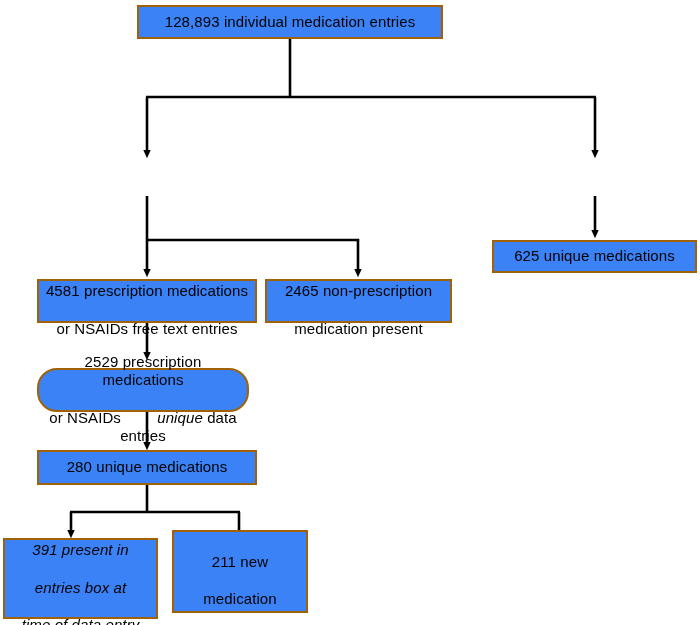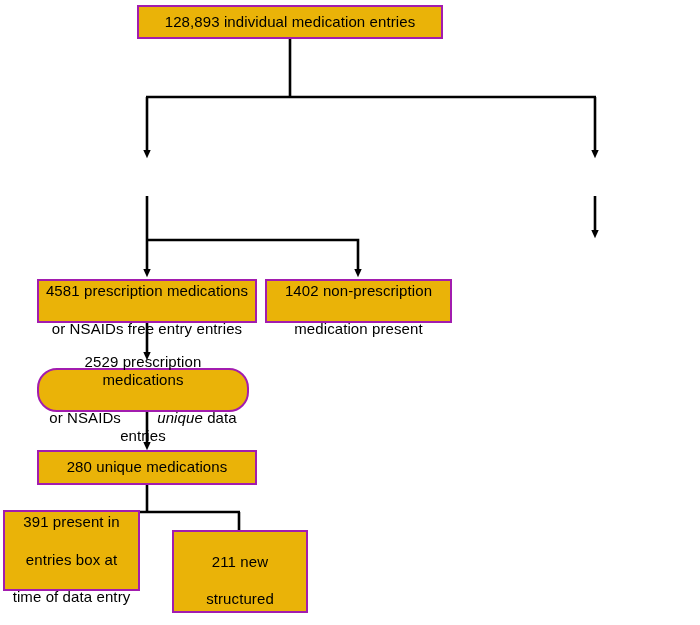--- a/index.html
+++ b/index.html
@@ -19,22 +19,22 @@
   .flow-svg {
     position: absolute;
     left: 0;
     top: 0;
     width: 700px;
     height: 625px;
   }
   .node {
     position: absolute;
     box-sizing: border-box;
-    border: 2px solid #a21caf;
-    background: #eab308;
+    border: 2px solid #a16207;
+    background: #3b82f6;
     color: #000000;
     display: flex;
     align-items: center;
     justify-content: center;
     text-align: center;
     line-height: 1.24;
     font-size: 15px;
     letter-spacing: 0.1px;
     padding: 2px 6px;
     z-index: 2;
@@ -104,54 +104,57 @@
       <path d="M239,512 L239,531" stroke="#000000" stroke-width="2.6" fill="none" marker-end="url(#arrowhead)"></path>
     </g>
   </svg>
 
   <div class="node" style="left:137px; top:5px; width:306px; height:34px;">
     <span class="label">128,893 individual medication entries</span>
   </div>
 
 
 
+  <div class="node" style="left:492px; top:240px; width:205px; height:33px;">
+    <span class="label">625 unique medications</span>
+  </div>
 
   <div class="node" style="left:37px; top:279px; width:220px; height:44px;">
     <span class="label">
       <span>4581 prescription  medications</span><br>
-      <span>or NSAIDs free entry entries</span>
+      <span>or NSAIDs free text entries</span>
     </span>
   </div>
 
   <div class="node" style="left:265px; top:279px; width:187px; height:44px;">
     <span class="label">
-      <span>1402 non-prescription</span><br>
+      <span>2465 non-prescription</span><br>
       <span>medication present</span>
     </span>
   </div>
 
   <div class="node" style="left:37px; top:368px; width:212px; height:44px;border-radius:20px;">
     <span class="label">
       <span>2529 prescription  medications</span><br>
       <span>or NSAIDs </span><em>unique</em><span> data entries</span>
     </span>
   </div>
 
   <div class="node" style="left:37px; top:450px; width:220px; height:35px;">
     <span class="label">280 unique medications</span>
   </div>
 
-  <div class="node" style="left:3px; top:510px; width:137px; height:81px;">
+  <div class="node" style="left:3px; top:538px; width:155px; height:81px;font-style:italic;">
     <span class="label">
       <span>391 present in</span><br>
       <span>entries box at</span><br>
       <span>time of data entry</span>
     </span>
   </div>
 
   <div class="node" style="left:172px; top:530px; width:136px; height:83px;text-align:center;">
     <span class="label">
       <span>211 new</span><br>
-      <span>structured</span>
+      <span>medication</span>
     </span>
   </div>
 
 </div>
 
 </body></html>

